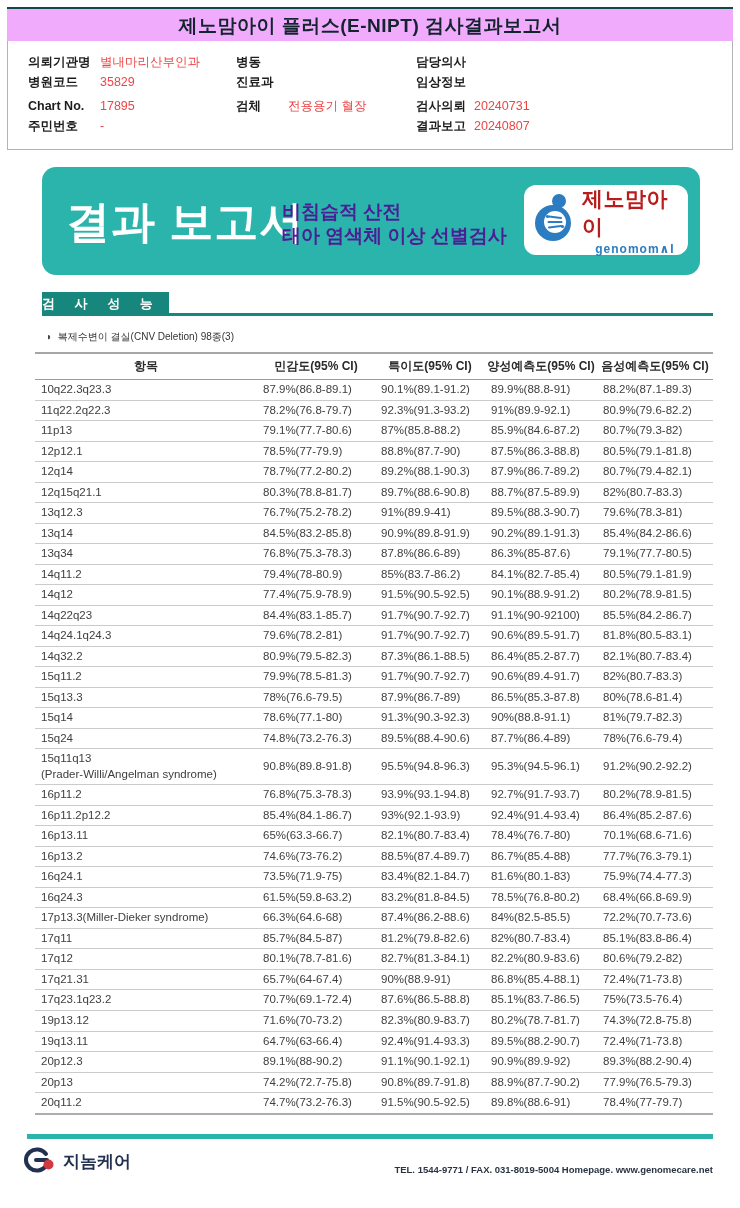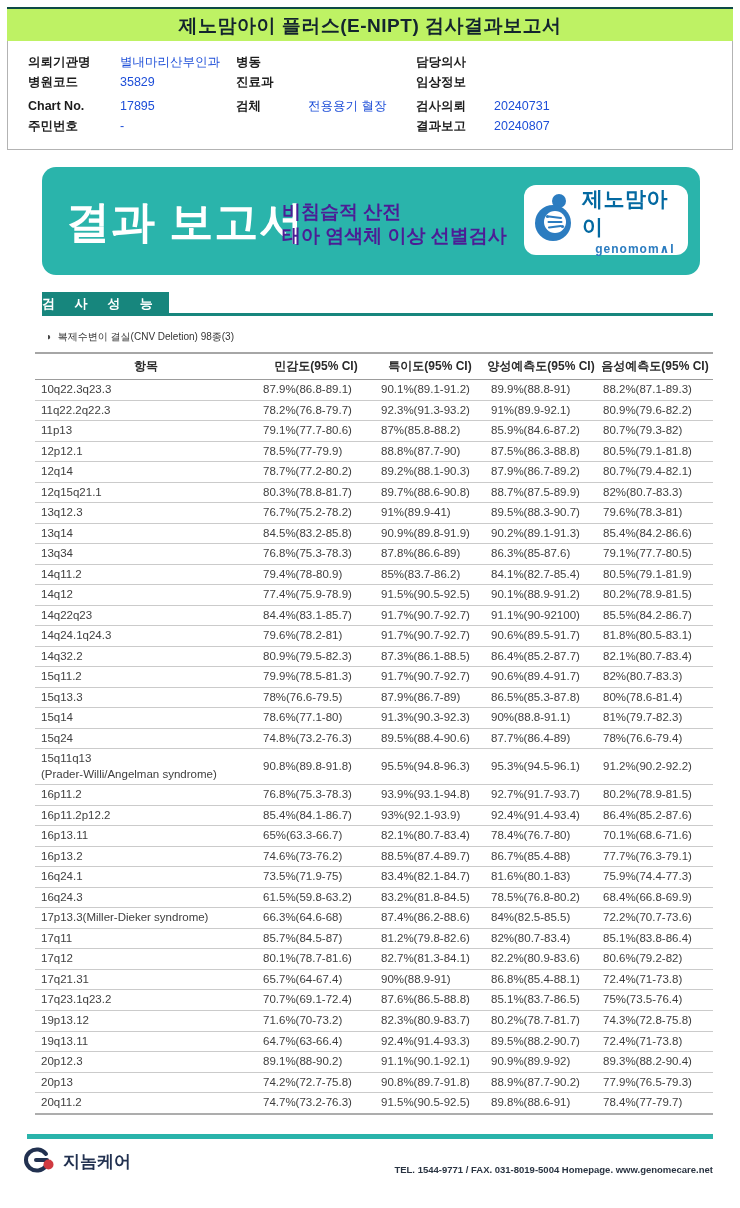--- a/index.html
+++ b/index.html
@@ -4,35 +4,35 @@
 <style>
   * { box-sizing: border-box; }
   html,body { margin:0; padding:0; }
   body {
     width:740px; height:1208px; background:#ffffff; position:relative;
     font-family:"Liberation Sans","DejaVu Sans",sans-serif; overflow:hidden;
   }
   
   .titlebar {
     margin:7px 7px 0 7px; height:34px; line-height:33px;
-    background:#bef264; border-top:2px solid #0d4a46;
+    background:#f0abfc; border-top:2px solid #0d4a46;
     text-align:center; font-size:19px; font-weight:bold; color:#13242e;
     letter-spacing:0.5px;
   }
   
   .infobox {
     margin:0 7px; border:1px solid #b3b3b3; border-top:none;
     background:#fff; padding:11px 0 13px 20px;
   }
   .irow { display:flex; align-items:center; height:20px; font-size:12.5px; }
   .irow.gap { margin-top:4px; }
-  .icell { display:flex; align-items:center;gap:20px; }
+  .icell { display:flex; align-items:center; }
   .ic1 { width:208px; } .ic2 { width:180px; } .ic3 { flex:1; }
   .lbl { font-weight:bold; color:#1c1c1c; white-space:nowrap; }
-  .val { color:#1d4ed8; white-space:nowrap; }
+  .val { color:#ef4444; white-space:nowrap; }
   .ic1 .lbl { width:72px; } .ic1 .val { }
   .ic2 .lbl { width:52px; } 
   .ic3 .lbl { width:58px; }
   .sexval { width:48px; }
   
   .banner {
     margin:17px 27px 0 42px; width:658px; height:108px;
     background:#2ab4ab; border-radius:14px; position:relative;
   }
   .banner-title {
@@ -42,21 +42,21 @@
   .banner-sub {
     position:absolute; left:240px; top:33px;
     font-size:19px; font-weight:bold; color:#4c1d95; line-height:1.25;
   }
   .logo-box {
     position:absolute; right:12px; top:18px; width:164px; height:70px;
     background:#ffffff; border-radius:12px;
     display:flex; align-items:center; padding-left:8px;
   }
   .logo-texts { display:flex; flex-direction:column; align-items:center; margin-left:4px; }
-  .logo-kr { font-size:21px; font-weight:bold; color:#0369a1; letter-spacing:0.5px; }
+  .logo-kr { font-size:21px; font-weight:bold; color:#b91c1c; letter-spacing:0.5px; }
   .logo-en { font-size:12px; font-weight:bold; color:#2b7cc0; letter-spacing:1px; margin-top:1px; }
   
   .section-rule {
     margin:17px 27px 0 42px; border-bottom:3px solid #17867d; height:24px;
   }
   .section-label {
     display:inline-block; background:#17867d; color:#ffffff;
     font-size:13px; font-weight:bold; letter-spacing:8px;
     padding:4px 8px 4px 0; height:24px; line-height:16px;
   }

